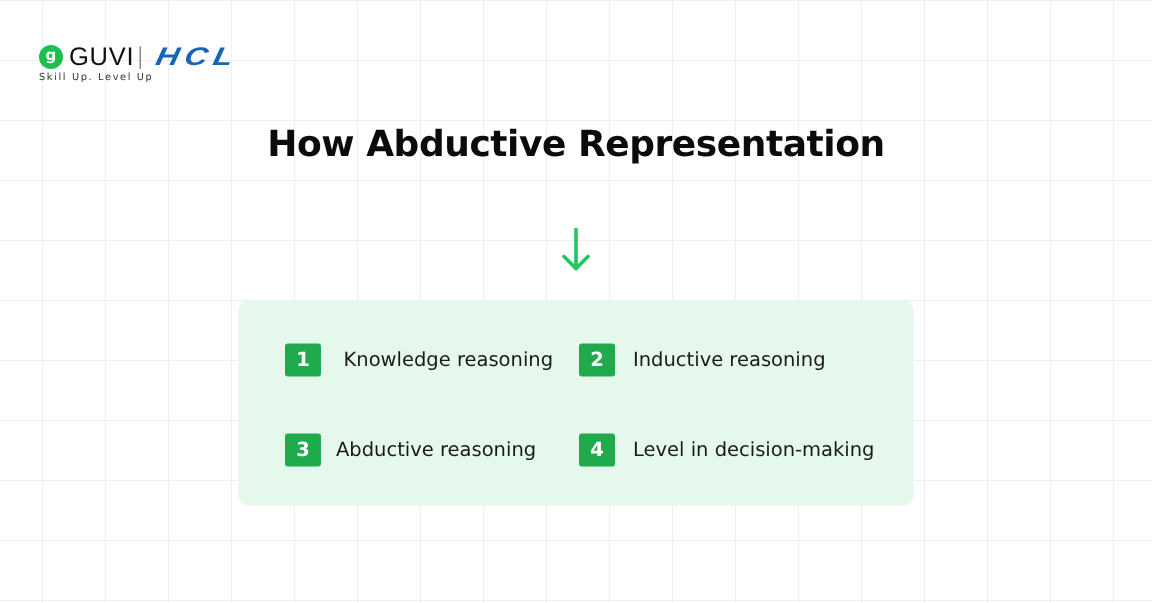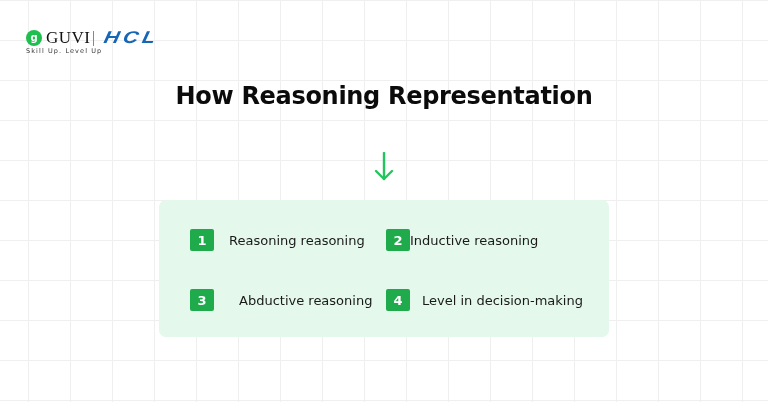--- a/index.html
+++ b/index.html
@@ -15,21 +15,21 @@
       color: #111;
     }
     .logo { position: absolute; left: 26px; top: 29px; height: 34px; }
     .guvi-circle {
       position: absolute; left: 0; top: 1px; width: 16px; height: 16px; border-radius: 50%;
       background: #1fbf4f; color: #fff; font-size: 10px; font-weight: bold;
       display: flex; align-items: center; justify-content: center; line-height: 1;
     }
     .guvi-text {
       position: absolute; left: 20px; top: -1px; font-size: 17px; letter-spacing: 0.5px;
-      font-family: Liberation Serif, serif; color: #111; line-height: 20px;
+      font-family: Liberation Sans, sans-serif; color: #111; line-height: 20px;
     }
     .logo-divider { position: absolute; left: 67px; top: 2px; width: 1px; height: 15px; background: #888; }
     .hcl-text {
       position: absolute; left: 78px; top: -1px; font-size: 17px; font-weight: bold; font-style: italic;
       color: #1666b8; letter-spacing: 3px; line-height: 20px;
       font-family: "Liberation Sans", sans-serif; transform: skewX(-12deg) scaleX(1.25); transform-origin: left;
     }
     .tagline {
       position: absolute; left: 0; top: 18px; font-size: 6.5px; letter-spacing: 1.1px; color: #333;
       white-space: nowrap; font-family: "DejaVu Sans", sans-serif;
@@ -45,50 +45,50 @@
       background: #e4f8eb; border-radius: 7px;
     }
     .item { position: absolute; display: flex; align-items: center; height: 22px; }
     .badge {
       width: 24px; height: 22px; background: #1faa4b; color: #fff; border-radius: 2px;
       font-size: 13px; font-weight: bold; display: flex; align-items: center; justify-content: center;
       font-family: "DejaVu Sans", sans-serif;
     }
     .label { font-size: 13px; color: #1a1a1a; font-family: "DejaVu Sans", sans-serif; white-space: nowrap; }
     .i1 { left: 31px; top: 29px; } .i1 .label { margin-left: 15px; }
-    .i2 { left: 227px; top: 29px; } .i2 .label { }
-    .i3 { left: 31px; top: 89px; } .i3 .label { margin-left: 25px; }
+    .i2 { left: 227px; top: 29px; } .i2 .label { margin-left: 12px; }
+    .i3 { left: 31px; top: 89px; } .i3 .label { margin-left: 10px; }
     .i4 { left: 227px; top: 89px; } .i4 .label { margin-left: 12px; }
   </style>
 </head>
 <body>
 
 <div class="logo">
   <div class="guvi-circle">
       <span>g</span>
     </div>
   <div class="guvi-text">GUVI</div>
   <div class="logo-divider"></div>
   <div class="hcl-text">HCL</div>
   <div class="tagline">Skill Up. Level Up</div>
 </div>
 
 <div class="title">
-  <div>How Reasoning Representation</div>
+  <div>How Abductive Representation</div>
 </div>
 
 <svg class="arrow" viewBox="0 0 22 30">
   <line x1="11" y1="1" x2="11" y2="27" stroke="#22c55e" stroke-width="2.4" stroke-linecap="round"></line>
   <polyline points="3,19 11,27 19,19" fill="none" stroke="#22c55e" stroke-width="2.4" stroke-linecap="round" stroke-linejoin="round"></polyline>
 </svg>
 
 <div class="panel">
   <div class="item i1">
     <div class="badge">1</div>
-    <div class="label">Reasoning reasoning</div>
+    <div class="label">Knowledge reasoning</div>
   </div>
   <div class="item i2">
     <div class="badge">2</div>
     <div class="label">Inductive reasoning</div>
   </div>
   <div class="item i3">
     <div class="badge">3</div>
     <div class="label">Abductive reasoning</div>
   </div>
   <div class="item i4">

